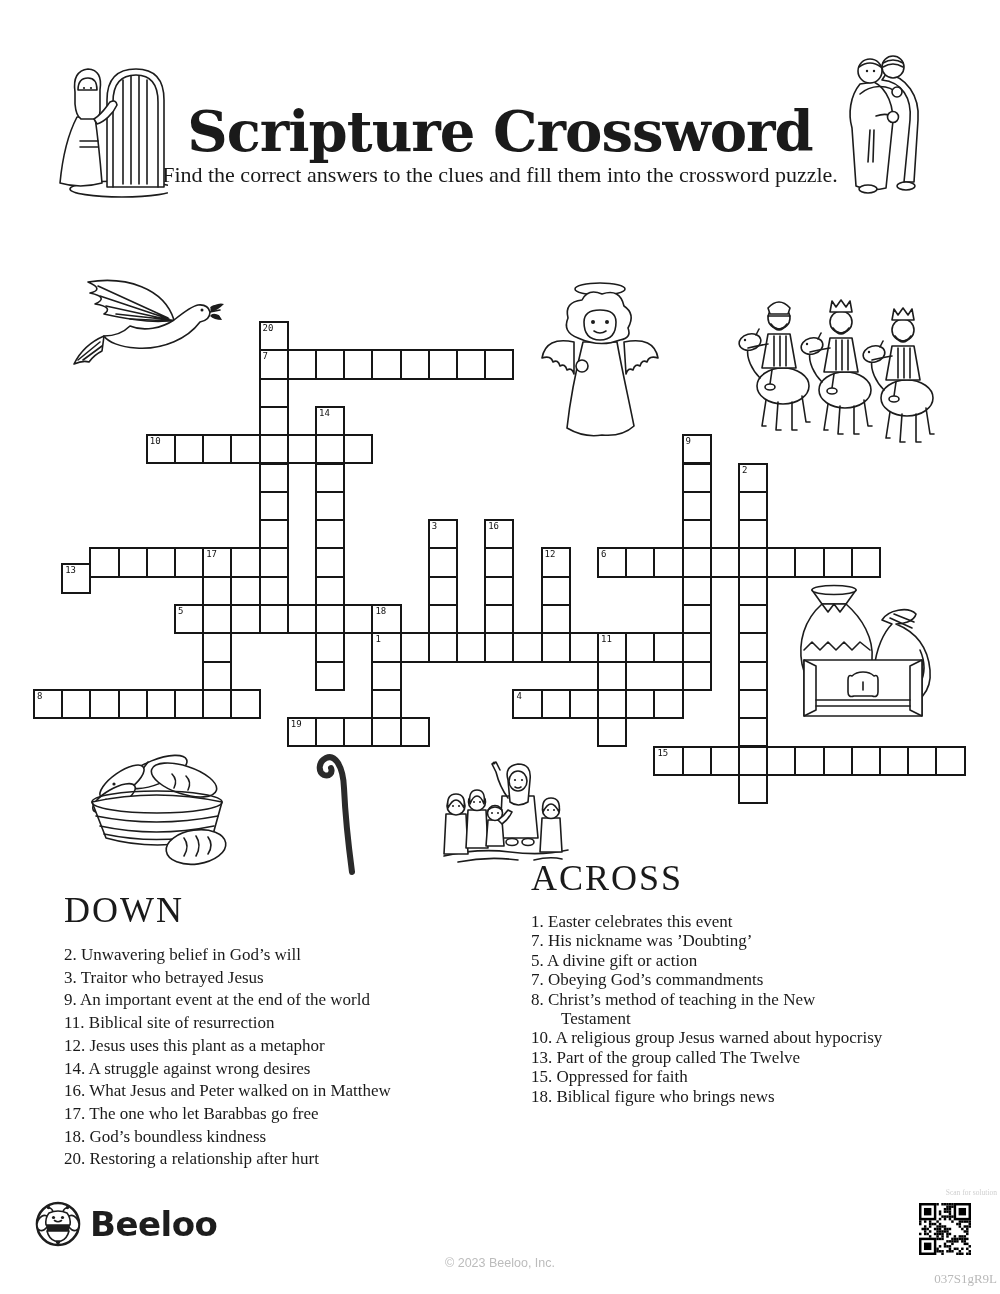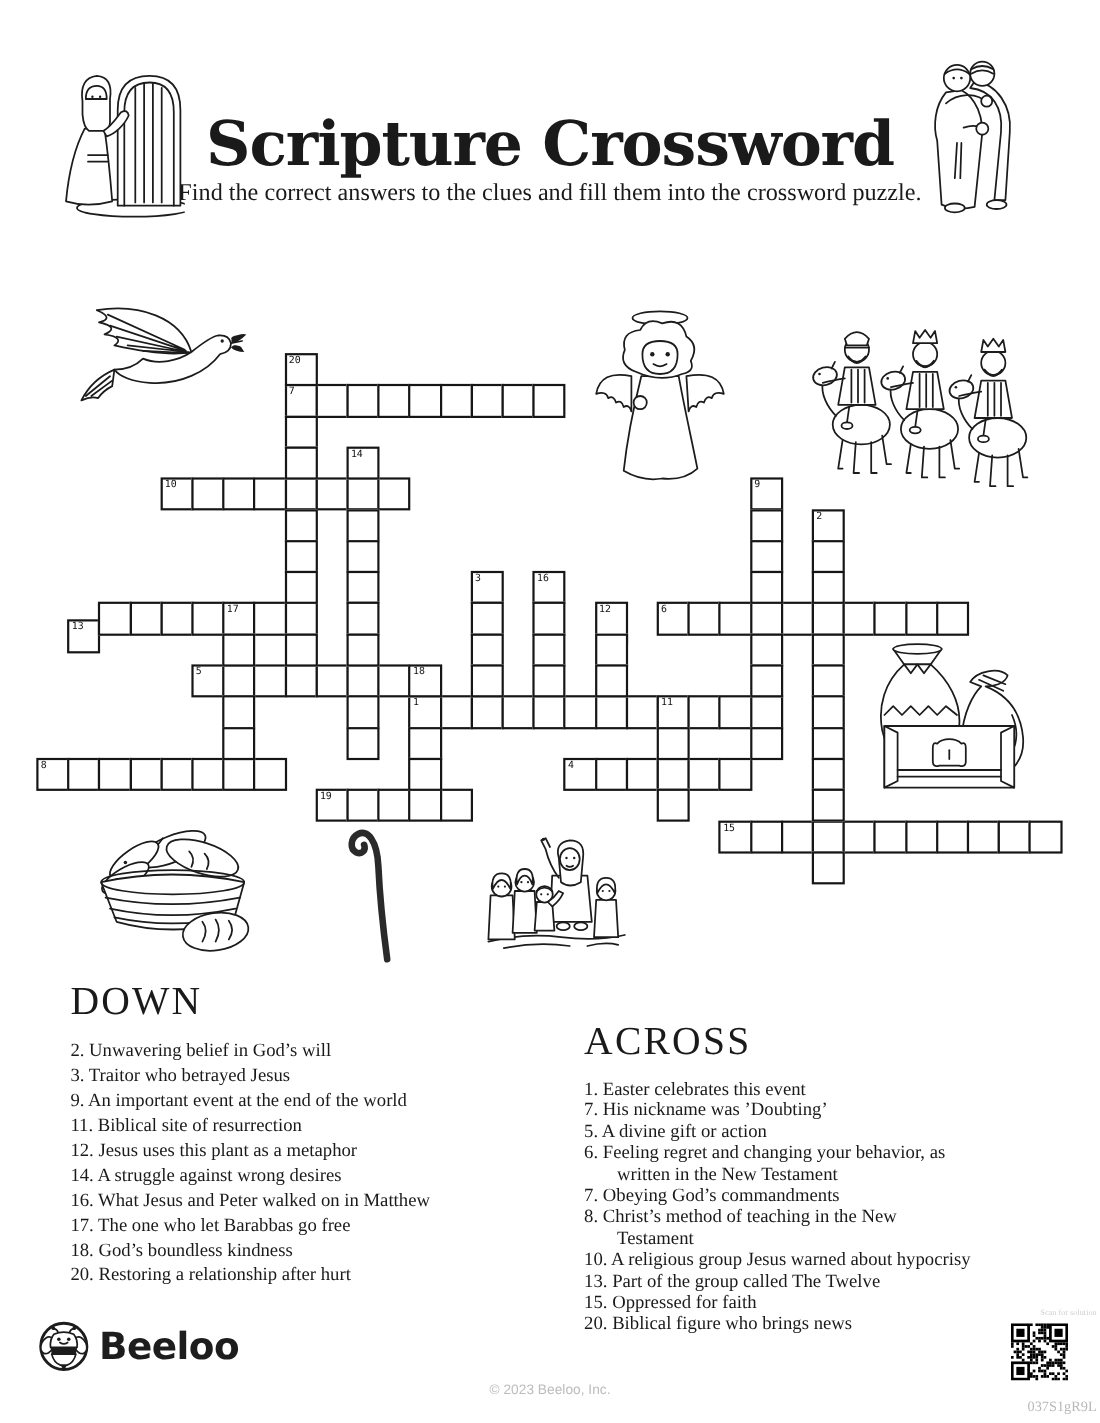--- a/index.html
+++ b/index.html
@@ -393,35 +393,33 @@
         <div class="clue">11. Biblical site of resurrection</div>
         <div class="clue">12. Jesus uses this plant as a metaphor</div>
         <div class="clue">14. A struggle against wrong desires</div>
         <div class="clue">16. What Jesus and Peter walked on in Matthew</div>
         <div class="clue">17. The one who let Barabbas go free</div>
         <div class="clue">18. God’s boundless kindness</div>
         <div class="clue">20. Restoring a relationship after hurt</div>
       </div>
   </section>
 
-  <section class="clues across abs" style="left:531px;top:928px">
+  <section class="clues across abs" style="left:531px;top:860px">
     <h2>ACROSS</h2>
     <div class="cluelist" id="across-list">
         <div class="clue">1. Easter celebrates this event</div>
         <div class="clue">7. His nickname was ’Doubting’</div>
         <div class="clue">5. A divine gift or action</div>
-        <div class="clue">6. Feeling regret and changing your behavior, as
-written in the New Testament</div>
         <div class="clue">7. Obeying God’s commandments</div>
         <div class="clue">8. Christ’s method of teaching in the New
 Testament</div>
         <div class="clue">10. A religious group Jesus warned about hypocrisy</div>
         <div class="clue">13. Part of the group called The Twelve</div>
         <div class="clue">15. Oppressed for faith</div>
-        <div class="clue">20. Biblical figure who brings news</div>
+        <div class="clue">18. Biblical figure who brings news</div>
       </div>
   </section>
 
   <svg class="abs" style="left:34px;top:1200px" width="48" height="48" viewBox="0 0 48 48">
     <circle cx="24" cy="24" r="21" fill="none" stroke="#1d1d1d" stroke-width="2.6"></circle>
     <path class="ink" d="M19,12 Q18,8 15,8 M29,12 Q30,8 33,8" stroke-width="1.8"></path>
     <circle class="fill" cx="14.5" cy="7.5" r="1.7"></circle>
       <circle class="fill" cx="33.5" cy="7.5" r="1.7"></circle>
     <ellipse class="inkf" cx="9" cy="23" rx="5.5" ry="8" transform="rotate(24 9 23)" stroke-width="1.8"></ellipse>
     <ellipse class="inkf" cx="39" cy="23" rx="5.5" ry="8" transform="rotate(-24 39 23)" stroke-width="1.8"></ellipse>

